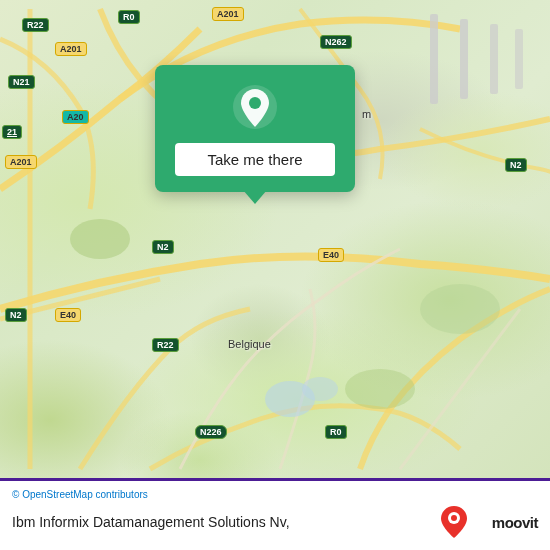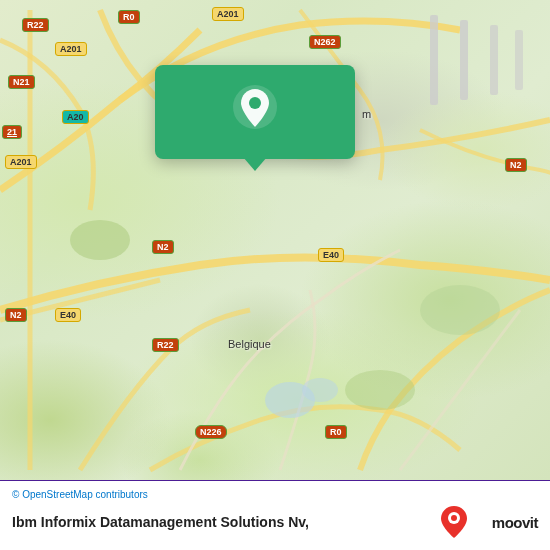--- a/index.html
+++ b/index.html
@@ -101,21 +101,21 @@
       font-weight: 500;
       cursor: pointer;
       white-space: nowrap;
       width: 100%;
       text-align: center;
     }
 
     
     .footer {
       background: #fff;
-      border-top: 1px solid #4c1d95;
+      border-top: 3px solid #4c1d95;
       padding: 8px 12px 10px;
       flex-shrink: 0;
     }
 
     .attribution {
       font-size: 10px;
       color: #555;
       margin-bottom: 4px;
     }
 
@@ -129,21 +129,21 @@
       justify-content: space-between;
     }
 
     .company-info {
       flex: 1;
     }
 
     .company-name {
       font-size: 14px;
       color: #222;
-      font-weight: 700;
+      font-weight: 400;
       line-height: 1.3;
     }
 
     .company-country {
       font-size: 13px;
       color: #444;
     }
 
     
     .moovit-logo {
@@ -172,21 +172,21 @@
       border: 1px solid #aaa;
       border-radius: 3px;
       font-size: 9px;
       font-weight: bold;
       padding: 1px 4px;
       color: #333;
       white-space: nowrap;
     }
 
     .road-label.green {
-      background: #c2410c;
+      background: #14532d;
       color: white;
       border-color: #5a9e3a;
     }
 
     .place-label {
       position: absolute;
       font-size: 11px;
       color: #333;
       font-weight: 500;
       text-shadow: 1px 1px 2px rgba(255,255,255,0.8);
@@ -244,21 +244,21 @@
         <ellipse cx="380" cy="380" rx="35" ry="20" fill="#a8c878" opacity="0.4"></ellipse>
       </svg>
     </div>
 
     <div class="road-label green" style="top:18px; left:22px;">R22</div>
     <div class="road-label green" style="top:10px; left:118px;">R0</div>
     <div class="road-label green" style="top:75px; left:8px;">N21</div>
     <div class="road-label" style="top:42px; left:55px; background:#f5d76e; border-color:#d4a800; color:#333;">A201</div>
     <div class="road-label" style="top:155px; left:5px; background:#f5d76e; border-color:#d4a800; color:#333;">A201</div>
     <div class="road-label" style="top:110px; left:62px; background:#14b8a6; border-color:#d4a800; color:#333;">A20</div>
-    <div class="road-label green" style="top:35px; left:309px;">N262</div>
+    <div class="road-label green" style="top:35px; left:320px;">N262</div>
     <div class="road-label" style="top:7px; left:212px; background:#f5d76e; border-color:#d4a800; color:#333;">A201</div>
     <div class="road-label green" style="top:240px; left:152px;">N2</div>
     <div class="road-label" style="top:248px; left:318px; background:#f5d76e; border-color:#d4a800; color:#333;">E40</div>
     <div class="road-label green" style="top:308px; left:5px;">N2</div>
     <div class="road-label" style="top:308px; left:55px; background:#f5d76e; border-color:#d4a800; color:#333;">E40</div>
     <div class="road-label green" style="top:338px; left:152px;">R22</div>
     <div class="road-label green" style="top:425px; left:325px;">R0</div>
     <div class="road-label green" style="top:425px; left:195px;border-radius:6px;">N226</div>
     <div class="road-label green" style="top:158px; left:505px;">N2</div>
     <div class="road-label green" style="top:125px; left:2px;text-decoration:underline;">21</div>
@@ -266,20 +266,21 @@
     <div class="place-label" style="top:338px; left:228px;">Belgique</div>
     <div class="place-label" style="top:108px; left:362px;">m</div>
 
     <div class="popup-card">
 
       <svg class="location-icon" viewBox="0 0 48 48" xmlns="http://www.w3.org/2000/svg">
         <circle cx="24" cy="24" r="22" fill="rgba(255,255,255,0.15)"></circle>
         <path d="M24 6 C16 6 10 12.5 10 20 C10 29 24 44 24 44 C24 44 38 29 38 20 C38 12.5 32 6 24 6 Z" fill="white" opacity="0.95"></path>
         <circle cx="24" cy="20" r="6" fill="#2eaa6e"></circle>
       </svg>
+      <button class="take-me-btn">Take me there</button>
     </div>
 
   </div>
 
   <div class="footer">
     <div class="attribution">
       <span>© OpenStreetMap contributors</span>
     </div>
     <div class="footer-content">
       <div class="company-info">

